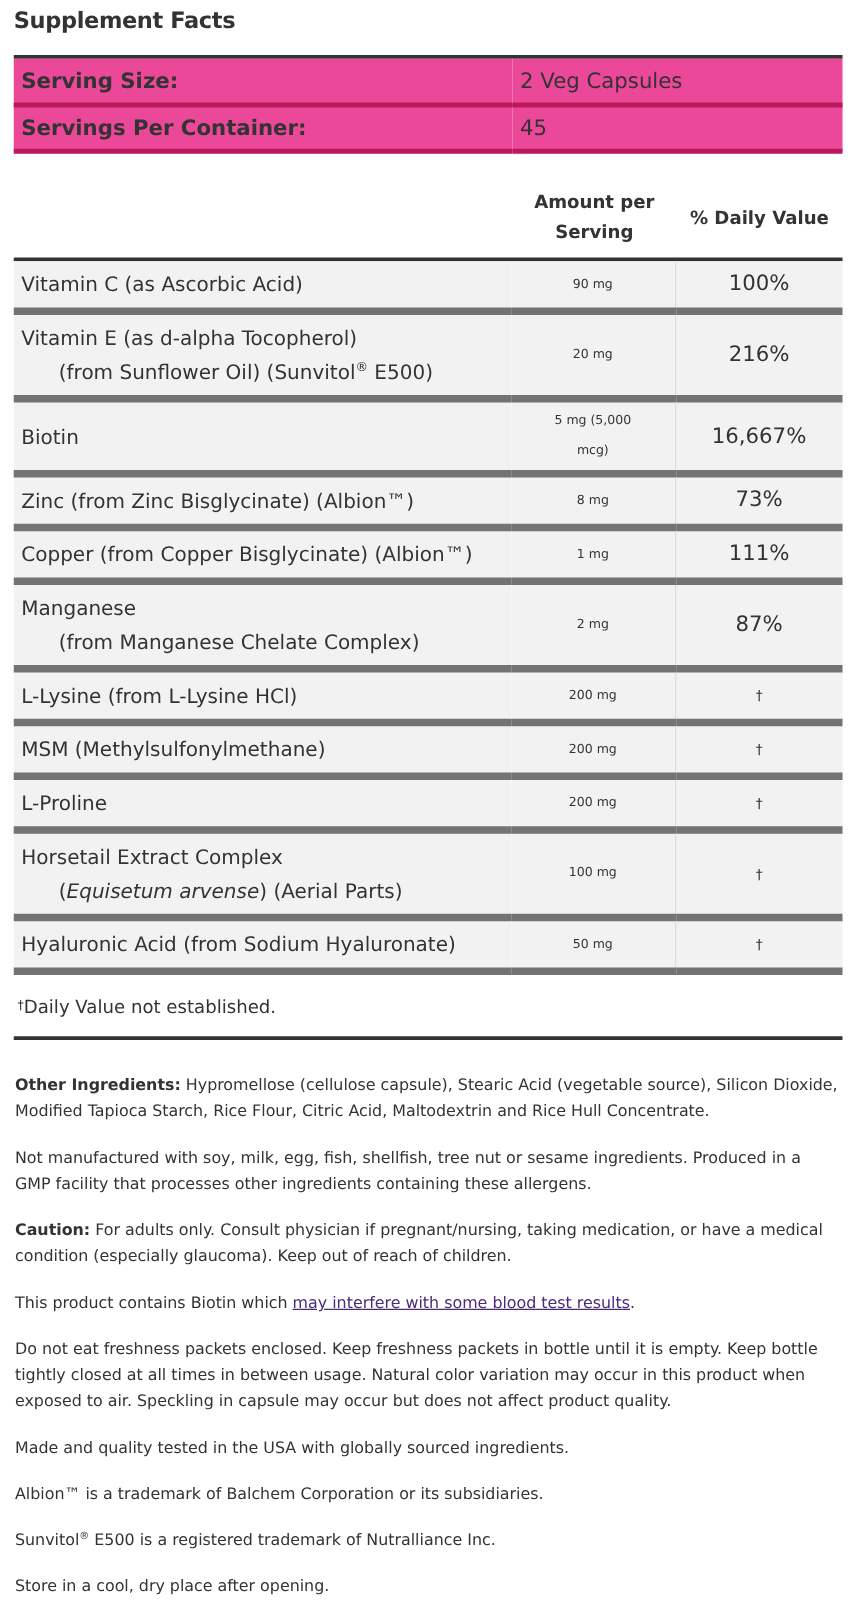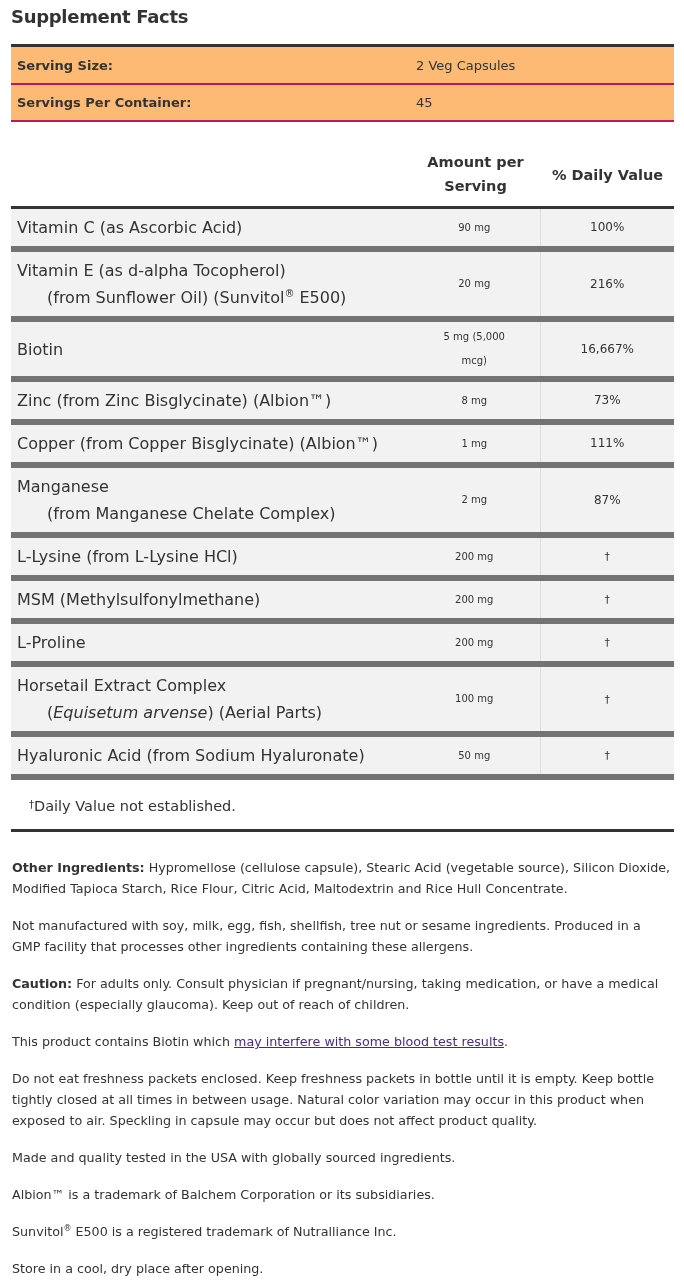--- a/index.html
+++ b/index.html
@@ -13,37 +13,37 @@
     }
     .page { position: relative; width: 684px; height: 1287px; }
     .title {
       position: absolute; left: 11px; top: 6px;
       font-size: 18px; font-weight: 600; color: #333333;
       letter-spacing: -0.3px;
     }
     .thick-rule { position: absolute; left: 11px; width: 663px; height: 3px; background: #333333; }
     .serving-table { position: absolute; left: 11px; top: 47px; width: 663px; border-collapse: collapse; }
     .serving-table td {
-      background: #fdba74; font-size: 13px; height: 37px;
-      border-bottom: 2px solid #be185d; padding: 0 6px; vertical-align: middle;
+      background: #ec4899; font-size: 17px; height: 37px;
+      border-bottom: 4px solid #be185d; padding: 0 6px; vertical-align: middle;
     }
     .serving-table td.lbl { font-weight: 600; width: 399px; }
     .col-head { position: absolute; top: 150px; font-size: 14.5px; font-weight: 600; text-align: center; line-height: 24px; color: #333; }
     .facts { position: absolute; left: 11px; top: 209px; width: 663px; border-collapse: collapse; }
     .facts td {
       background: #f2f2f2; font-size: 16px; color: #333;
       border-bottom: 6px solid #737373; vertical-align: middle; line-height: 27px;
     }
     .facts td.name { padding: 5px 6px 5px 6px; width: 398px; }
     .facts td.amt { text-align: center; width: 131px; font-size: 10px; line-height: 24px; padding: 0 4px; }
-    .facts td.dv { text-align: center; width: 134px; border-left: 1px solid #dddddd; font-size: 12px; }
+    .facts td.dv { text-align: center; width: 134px; border-left: 1px solid #dddddd; font-size: 17px; }
     .facts td.dv.dagger { font-size: 11px; }
     .facts .sub { display: block; padding-left: 30px; }
     .facts sup { font-size: 10px; vertical-align: 6px; line-height: 0; }
-    .footnote { position: absolute; left: 14px; top: 798px; font-size: 14.5px; color: #333; margin-left: 15px; }
+    .footnote { position: absolute; left: 14px; top: 798px; font-size: 14.5px; color: #333; }
     .footnote .d { font-size: 10px; vertical-align: 3px; }
     .notes { position: absolute; left: 12px; top: 857px; width: 660px; font-size: 12.7px; line-height: 21px; color: #333; }
     .notes p { margin-bottom: 16px; }
     .notes b { font-weight: 700; }
     .notes a { color: #4b2a7a; text-decoration: underline; }
     .notes sup { font-size: 8px; vertical-align: 5px; line-height: 0; }
   </style>
 </head>
 <body>
 

